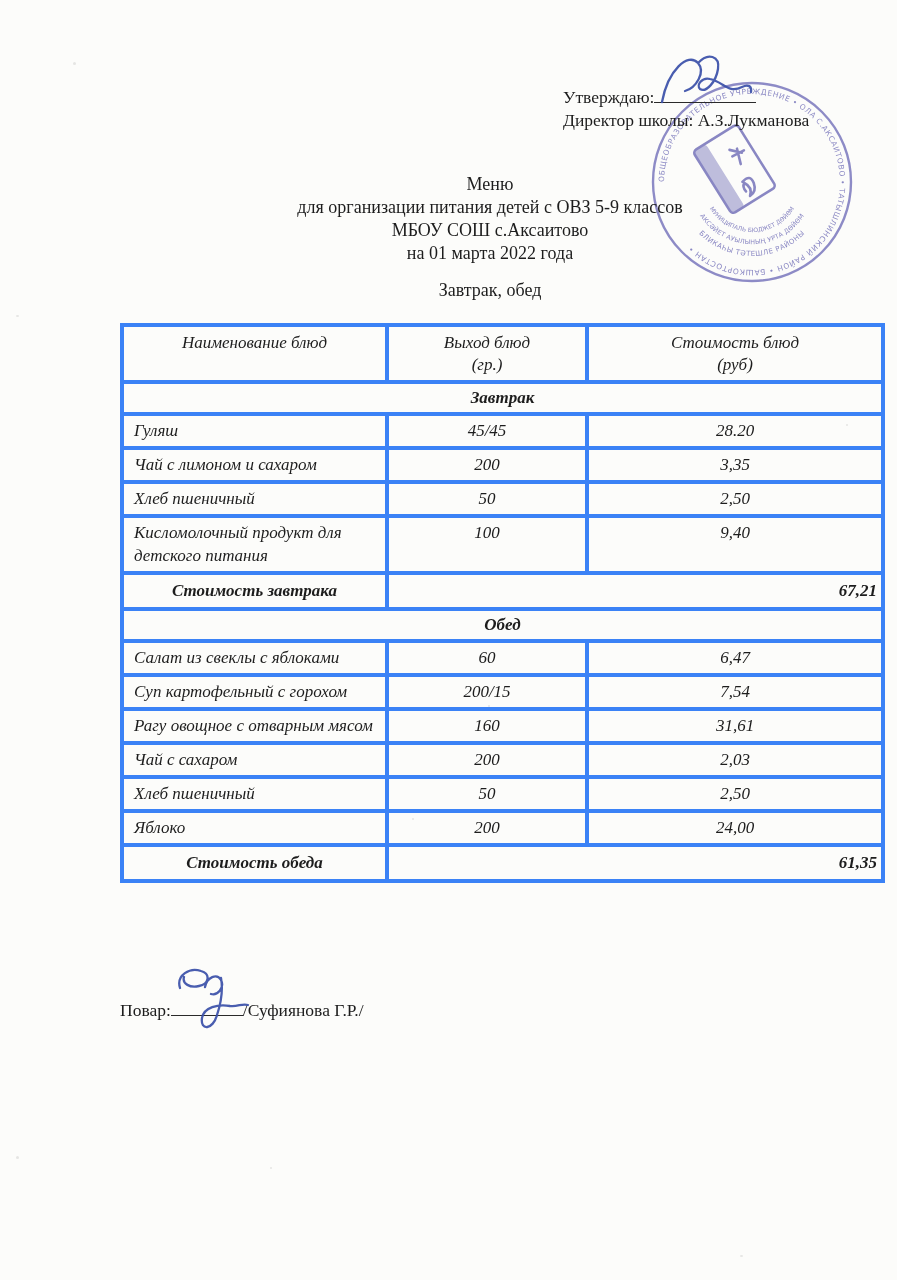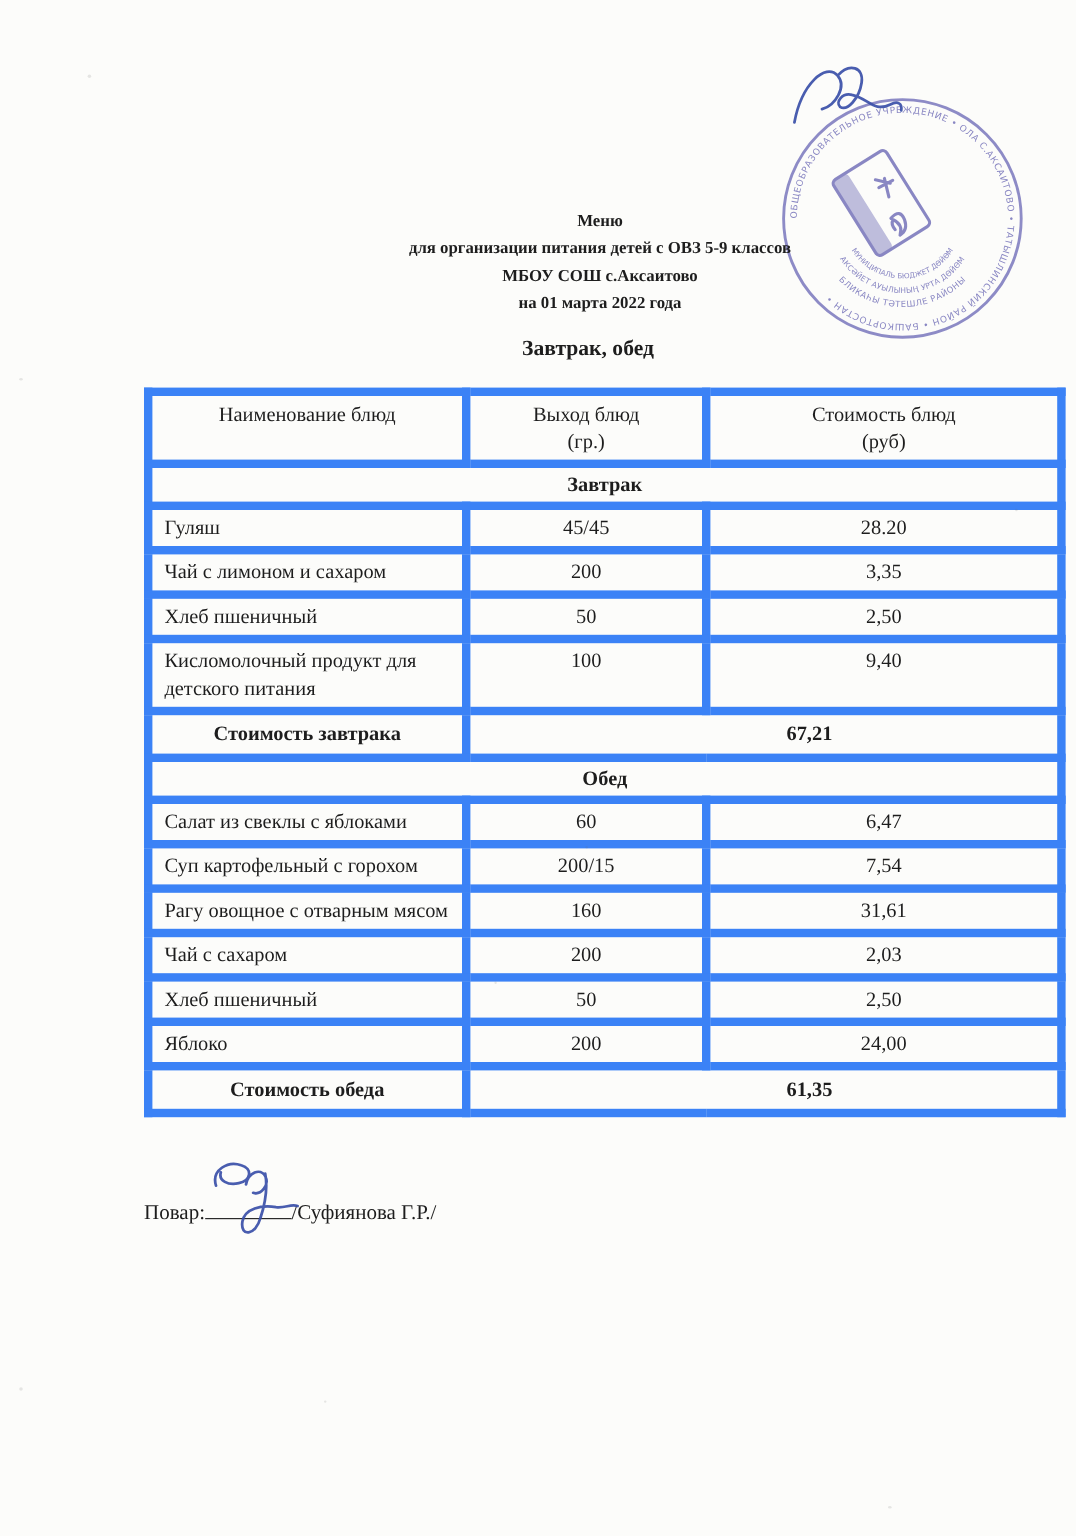--- a/index.html
+++ b/index.html
@@ -5,31 +5,31 @@
   html,body{margin:0;padding:0;background:#e8e8e8;}
   #page{
     position:relative;width:897px;height:1280px;margin:0 auto;
     background:#fcfcfa;overflow:hidden;
     font-family:"Liberation Serif","DejaVu Serif",serif;color:#1d1d1d;
   }
   
   .approval{position:absolute;left:563px;top:86px;font-size:17.5px;line-height:23px;white-space:nowrap;}
   .sig-line{display:inline-block;width:102px;height:15px;border-bottom:1.7px solid #2a2a2a;vertical-align:baseline;}
   
-  .title-block{position:absolute;left:120px;top:173px;width:760px;text-align:center;font-size:14px;line-height:23px;font-weight:bold;}
-  .subtitle{position:absolute;left:110px;top:280px;width:760px;text-align:center;font-size:18px;font-weight:bold;}
+  .title-block{position:absolute;left:110px;top:173px;width:760px;text-align:center;font-size:18px;line-height:23px;}
+  .subtitle{position:absolute;left:110px;top:280px;width:760px;text-align:center;font-size:18px;font-weight:normal;}
   
   table.menu{position:absolute;left:120px;top:323px;width:761px;border-collapse:collapse;table-layout:fixed;font-size:17px;}
-  table.menu th,table.menu td{border:7px solid #3b82f6;}
+  table.menu th,table.menu td{border:4px solid #3b82f6;font-style:italic;}
   table.menu th{font-weight:normal;padding:5px 4px 4px;text-align:center;vertical-align:top;line-height:22px;}
   td.name{text-align:left;vertical-align:top;padding:3px 6px 4px 10px;line-height:23px;border-radius:13px;}
   td.num{text-align:center;vertical-align:top;padding:3px 4px;line-height:23px;}
   tr.section td{text-align:center;font-weight:bold;padding:2px;line-height:24px;}
   tr.total td{font-weight:bold;text-align:center;padding:4px;line-height:24px;}
-  tr.total td.merged{padding-left:80px;}
+  tr.total td.merged{padding-left:80px;text-align:right;}
   
   .footer{position:absolute;left:120px;top:1000px;font-size:17.5px;white-space:nowrap;}
   .footer .sig-line{width:72px;}
   
   .sig-svg{position:absolute;}
   .sig-svg path{fill:none;stroke:#3a4fa8;stroke-width:2.3;stroke-linecap:round;stroke-linejoin:round;opacity:.92;}
   
   .stamp{position:absolute;left:622px;top:52px;width:260px;height:260px;opacity:.78;}
   .stamp .ring{fill:none;stroke:#6f6cb8;stroke-width:2.4;}
   .stamp text{fill:#6a67b4;font-family:"DejaVu Sans",sans-serif;}
@@ -63,20 +63,26 @@
     </text>
 
     <g transform="translate(113,118) rotate(-32)">
       <rect class="emblem-stroke" x="-26" y="-38" width="52" height="74" rx="4" fill="rgba(111,108,184,0.07)"></rect>
       <rect x="-26" y="-38" width="15" height="74" rx="4" fill="rgba(106,103,180,0.55)"></rect>
       <path class="emblem-stroke" stroke-width="2" d="M6,-20 l9,9 M5,-13 l13,1 M13,-17 l-5,15"></path>
       <path class="emblem-stroke" stroke-width="2.6" d="M0,14 q11,-3 9,7 q-2,9 -10,9 q7,-6 2,-14 q-4,2 -3,8"></path>
     </g>
   </svg>
 
+  <div class="approval">
+    <div>
+      <span>Утверждаю:</span><span class="sig-line"></span>
+    </div>
+    <div>Директор школы: А.З.Лукманова</div>
+  </div>
 
   <svg class="sig-svg" style="left:652px;top:48px;" viewBox="0 0 130 70" width="130" height="70">
     <path d="M10 54 C16 22 36 4 46 15 C54 24 44 40 33 43 M46 15 C56 4 68 8 66 21 C64 34 54 45 48 41 C44 37 50 29 58 31 C72 34 76 46 90 39 C96 36 100 38 99 44"></path>
   </svg>
 
   <div class="title-block">
     <div>Меню</div>
     <div>для организации питания  детей с ОВЗ 5-9 классов</div>
     <div>МБОУ СОШ с.Аксаитово</div>
     <div>на 01 марта 2022 года</div>

